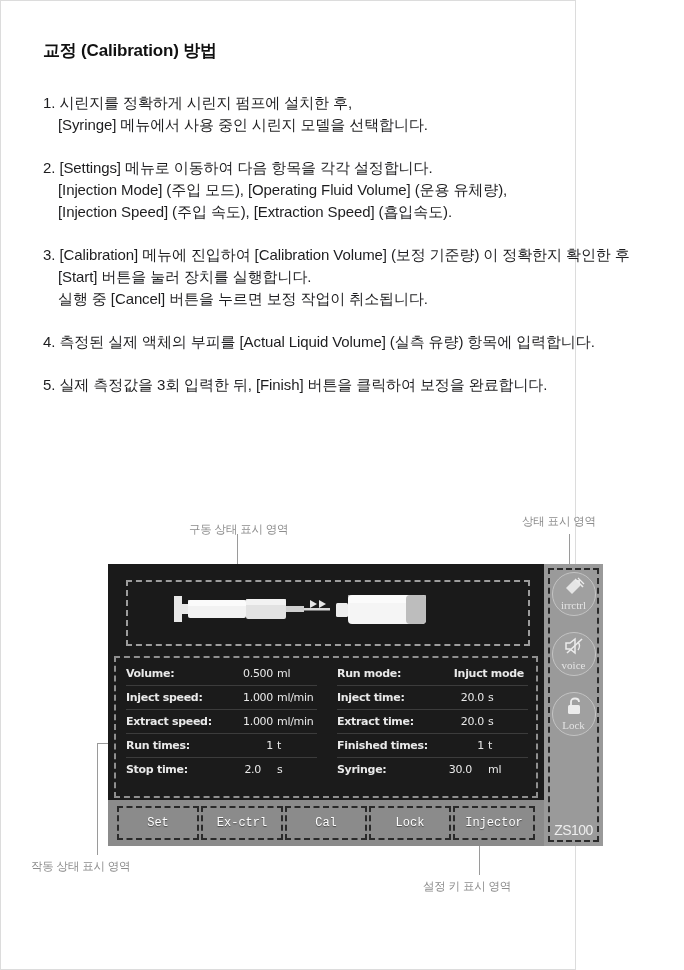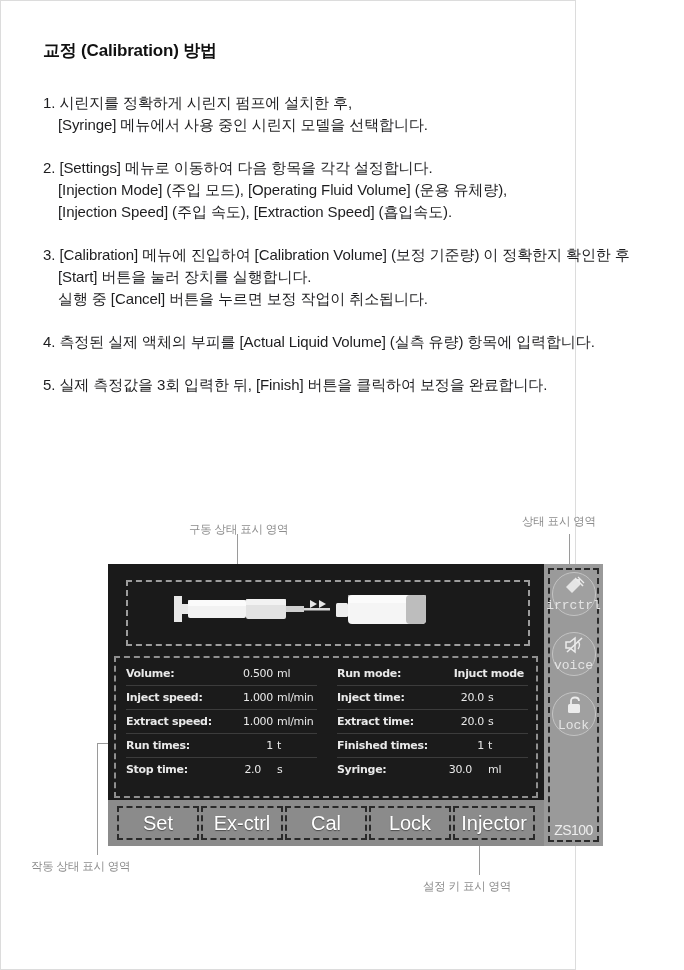--- a/index.html
+++ b/index.html
@@ -172,22 +172,22 @@
   .menu-btn {
     flex: 1;
     height: 34px;
     margin: 10px 1px;
     border: 2px dashed #2a2a2a;
     box-sizing: border-box;
     display: flex;
     align-items: center;
     justify-content: center;
     color: #fff;
-    font-size: 20px;
-    font-family: Liberation Sans, sans-serif;
+    font-size: 12px;
+    font-family: Liberation Mono, monospace;
     text-shadow: 0 1px 1px #4a4a4a;
     background: #8b8b8b;
   }
 
   
   .device-side {
     position: relative;
     width: 59px;
     background: #9a9a9a;
     box-sizing: border-box;
@@ -213,24 +213,24 @@
     display: flex;
     flex-direction: column;
     align-items: center;
     justify-content: center;
   }
   .status-icon .glyph {
     color: #ececec;
     line-height: 1;
   }
   .status-icon .cap {
-    font-size: 13px;
+    font-size: 11px;
     color: #e4e4e4;
     margin-top: 1px;
-    font-family: Liberation Mono, monospace;
+    font-family: Liberation Serif, serif;
   }
   .model-tag {
     position: relative;
     margin-top: auto;
     margin-bottom: 4px;
     font-size: 14px;
     color: #ededed;
     font-family: "Liberation Sans", sans-serif;
     letter-spacing: -0.5px;
   }

